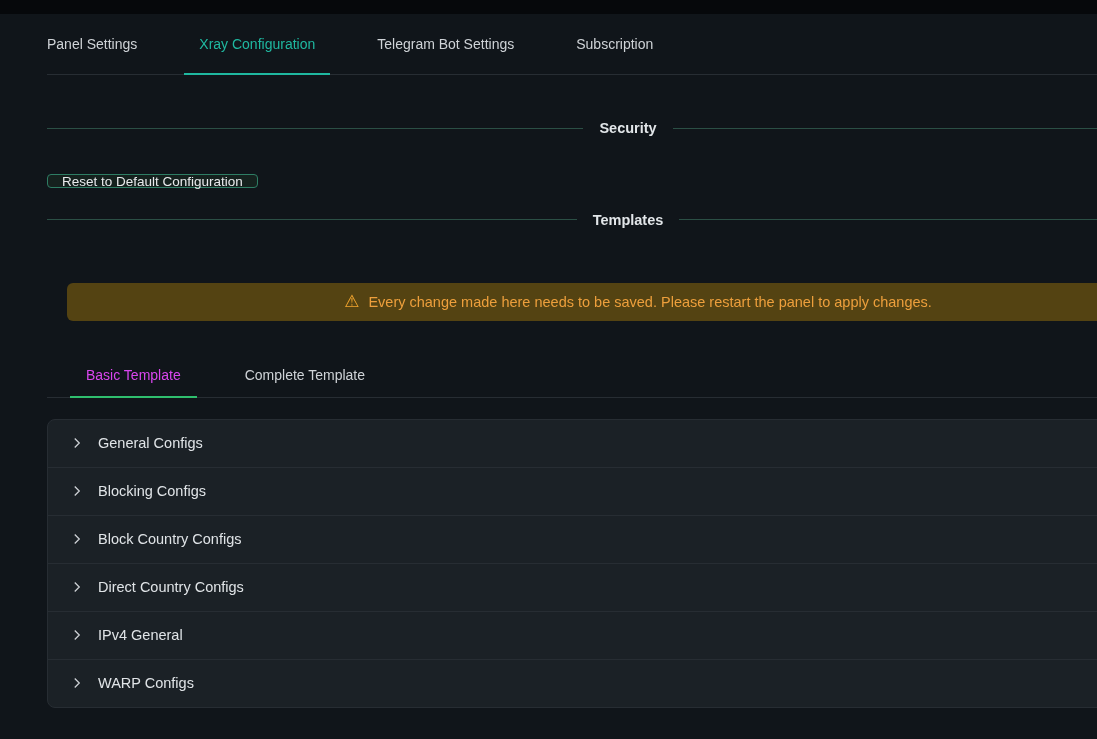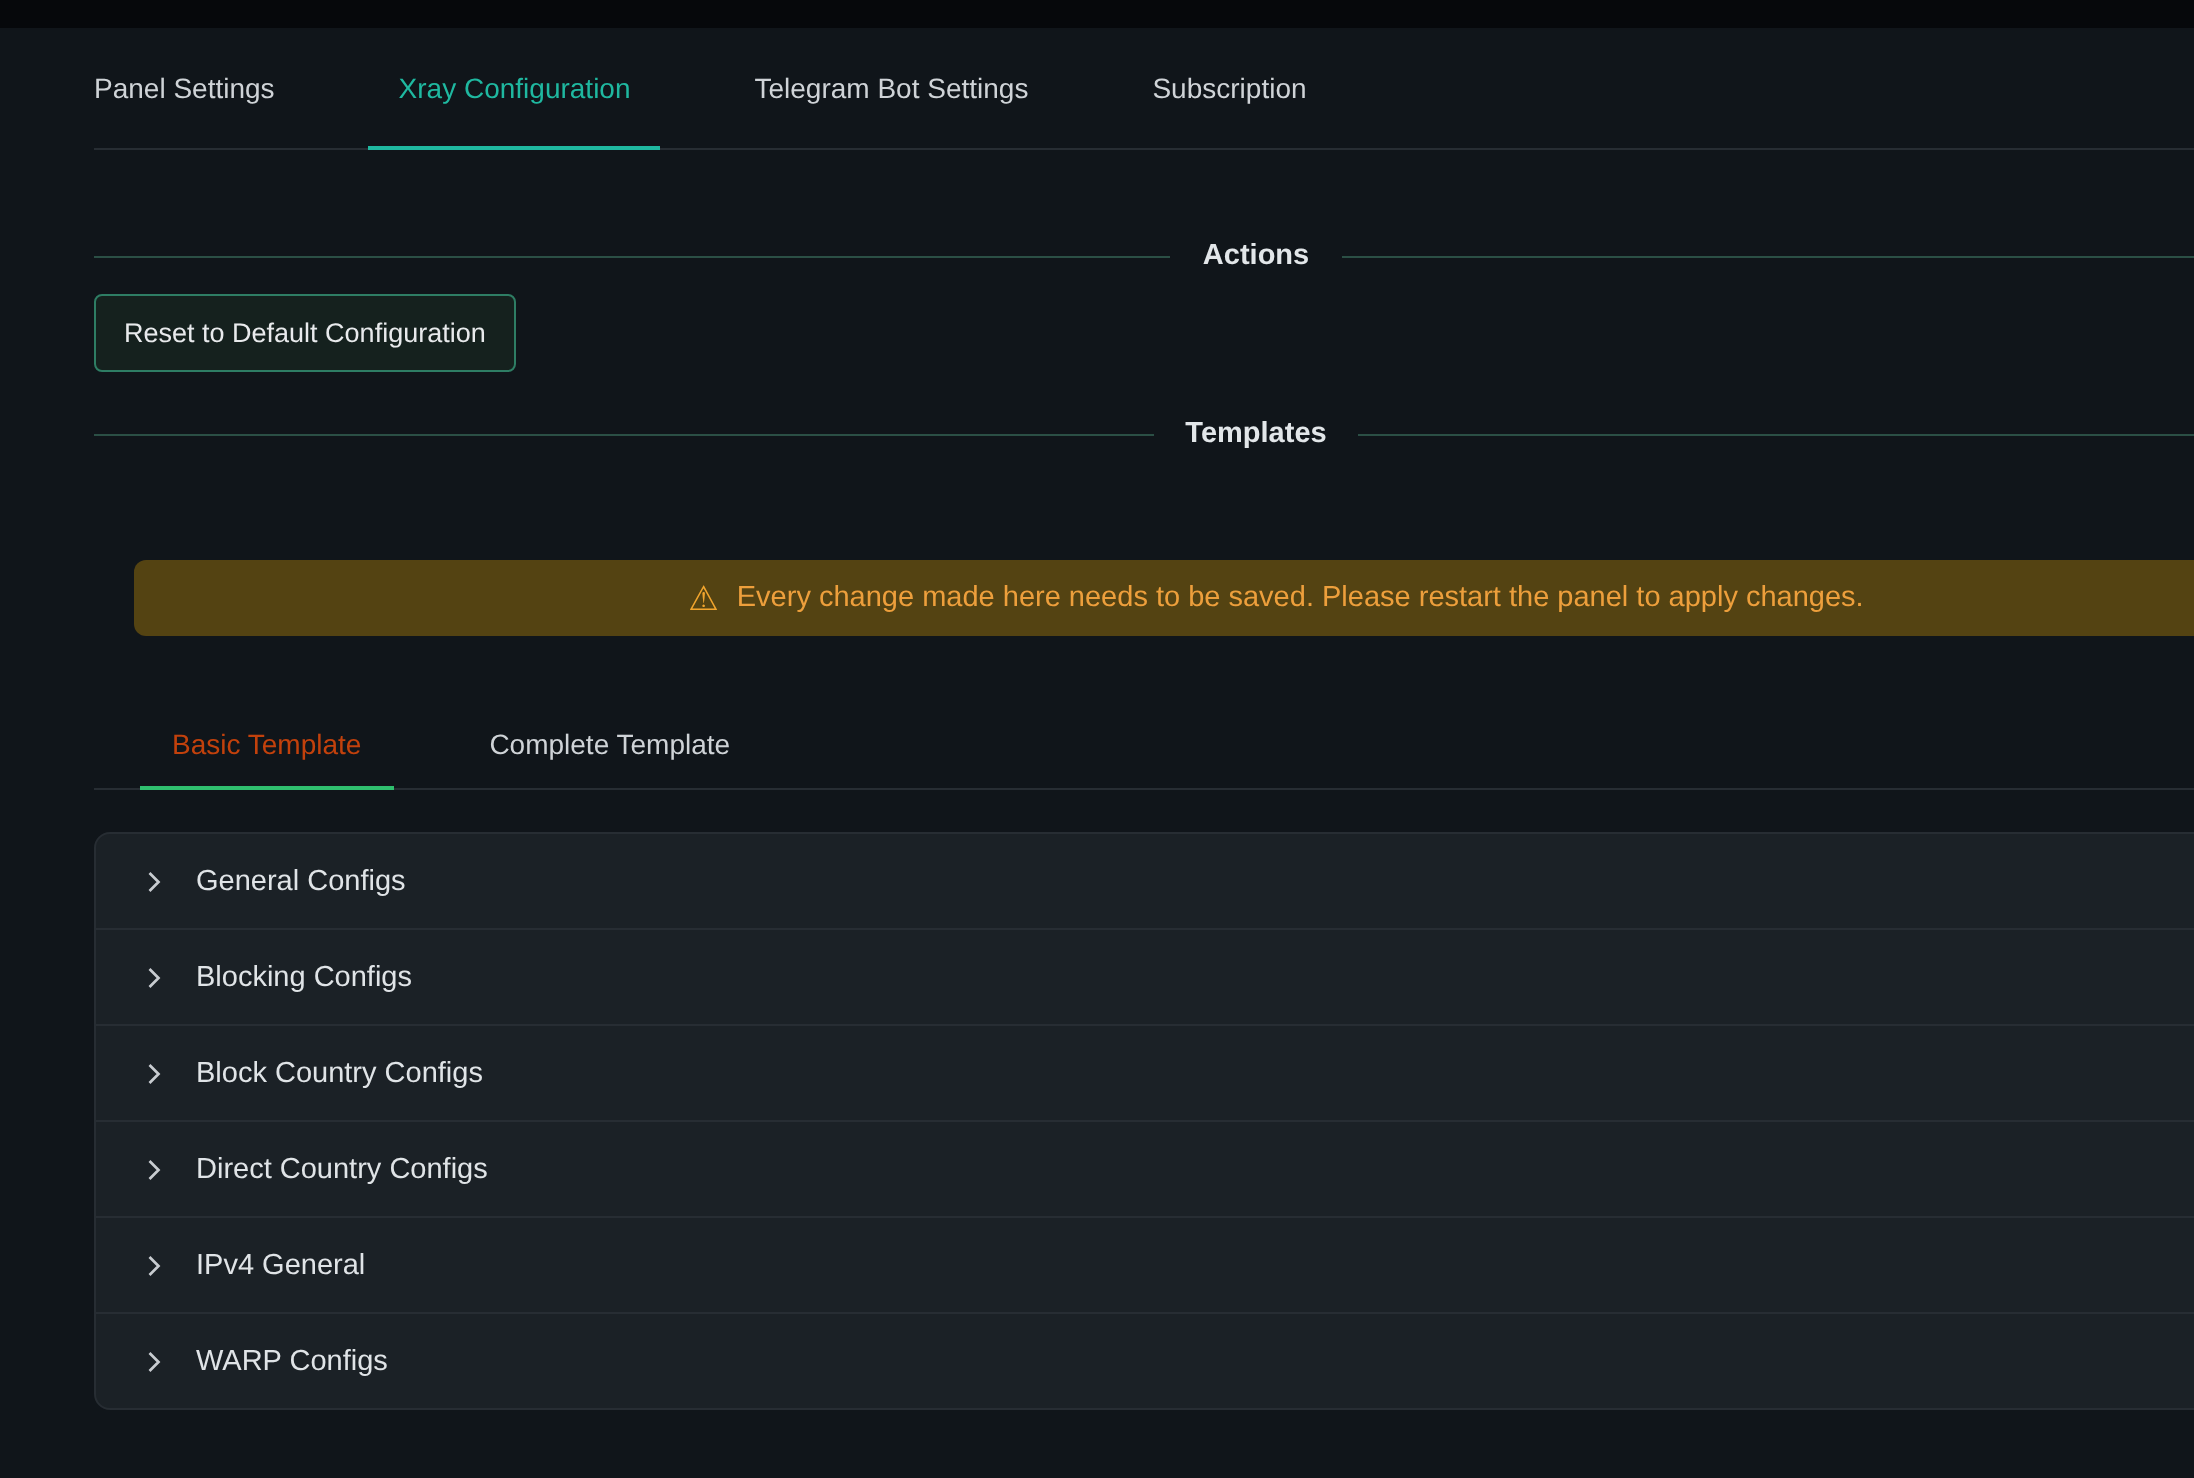--- a/index.html
+++ b/index.html
@@ -32,22 +32,22 @@
     font-weight:bold;color:#e2e6e9;font-size:14.5px;
   }
   .divider::before,.divider::after{
     content:"";flex:1;height:1px;background:#2b4f45;
   }
   .div-actions{margin-top:42px;}
   .div-templates{margin-top:20px;}
 
   
   .reset-btn{
-    margin-top:8px;display:inline-flex;align-items:center;
-    height:39px;padding:0 14px;border:1px solid #2e7d64;border-radius:4px;
+    margin-top:35px;display:inline-flex;align-items:center;
+    height:14px;padding:0 14px;border:1px solid #2e7d64;border-radius:4px;
     background:#15211e;color:#e8eaec;font-size:13.5px;cursor:pointer;
     font-family:"Liberation Sans",sans-serif;
   }
 
   
   .alert{
     margin-top:52px;margin-left:20px;width:1142px;height:38px;
     background:#544312;border-radius:6px;
     display:flex;align-items:center;justify-content:center;gap:9px;
     color:#ed9f3c;font-size:14.5px;
@@ -56,21 +56,21 @@
 
   
   .tabs2{
     margin-top:32px;height:44px;border-bottom:1px solid #272d33;
     display:flex;align-items:stretch;padding-left:23px;gap:32px;
   }
   .tab2{
     position:relative;display:flex;align-items:center;padding:0 16px;
     color:#cfd3d7;cursor:pointer;white-space:nowrap;
   }
-  .tab2.active-green{color:#c2410c;}
+  .tab2.active-green{color:#d946ef;}
   .tab2.active-green::after{
     content:"";position:absolute;left:0;right:0;bottom:-1px;height:2px;
     background:#2fbf6e;
   }
 
   
   .accordion{
     margin-top:21px;border:1px solid #272d33;border-radius:8px 0 0 8px;
     background:#1b2126;overflow:hidden;
   }
@@ -93,21 +93,21 @@
     
     <div class="tabs-top">
       <div class="tab">Panel Settings</div>
       <div class="tab active-teal">Xray Configuration</div>
       <div class="tab">Telegram Bot Settings</div>
       <div class="tab">Subscription</div>
     </div>
 
     
     <div class="divider div-actions">
-      <span>Actions</span>
+      <span>Security</span>
     </div>
 
     
     <button class="reset-btn">Reset to Default Configuration</button>
 
     
     <div class="divider div-templates">
       <span>Templates</span>
     </div>
 

